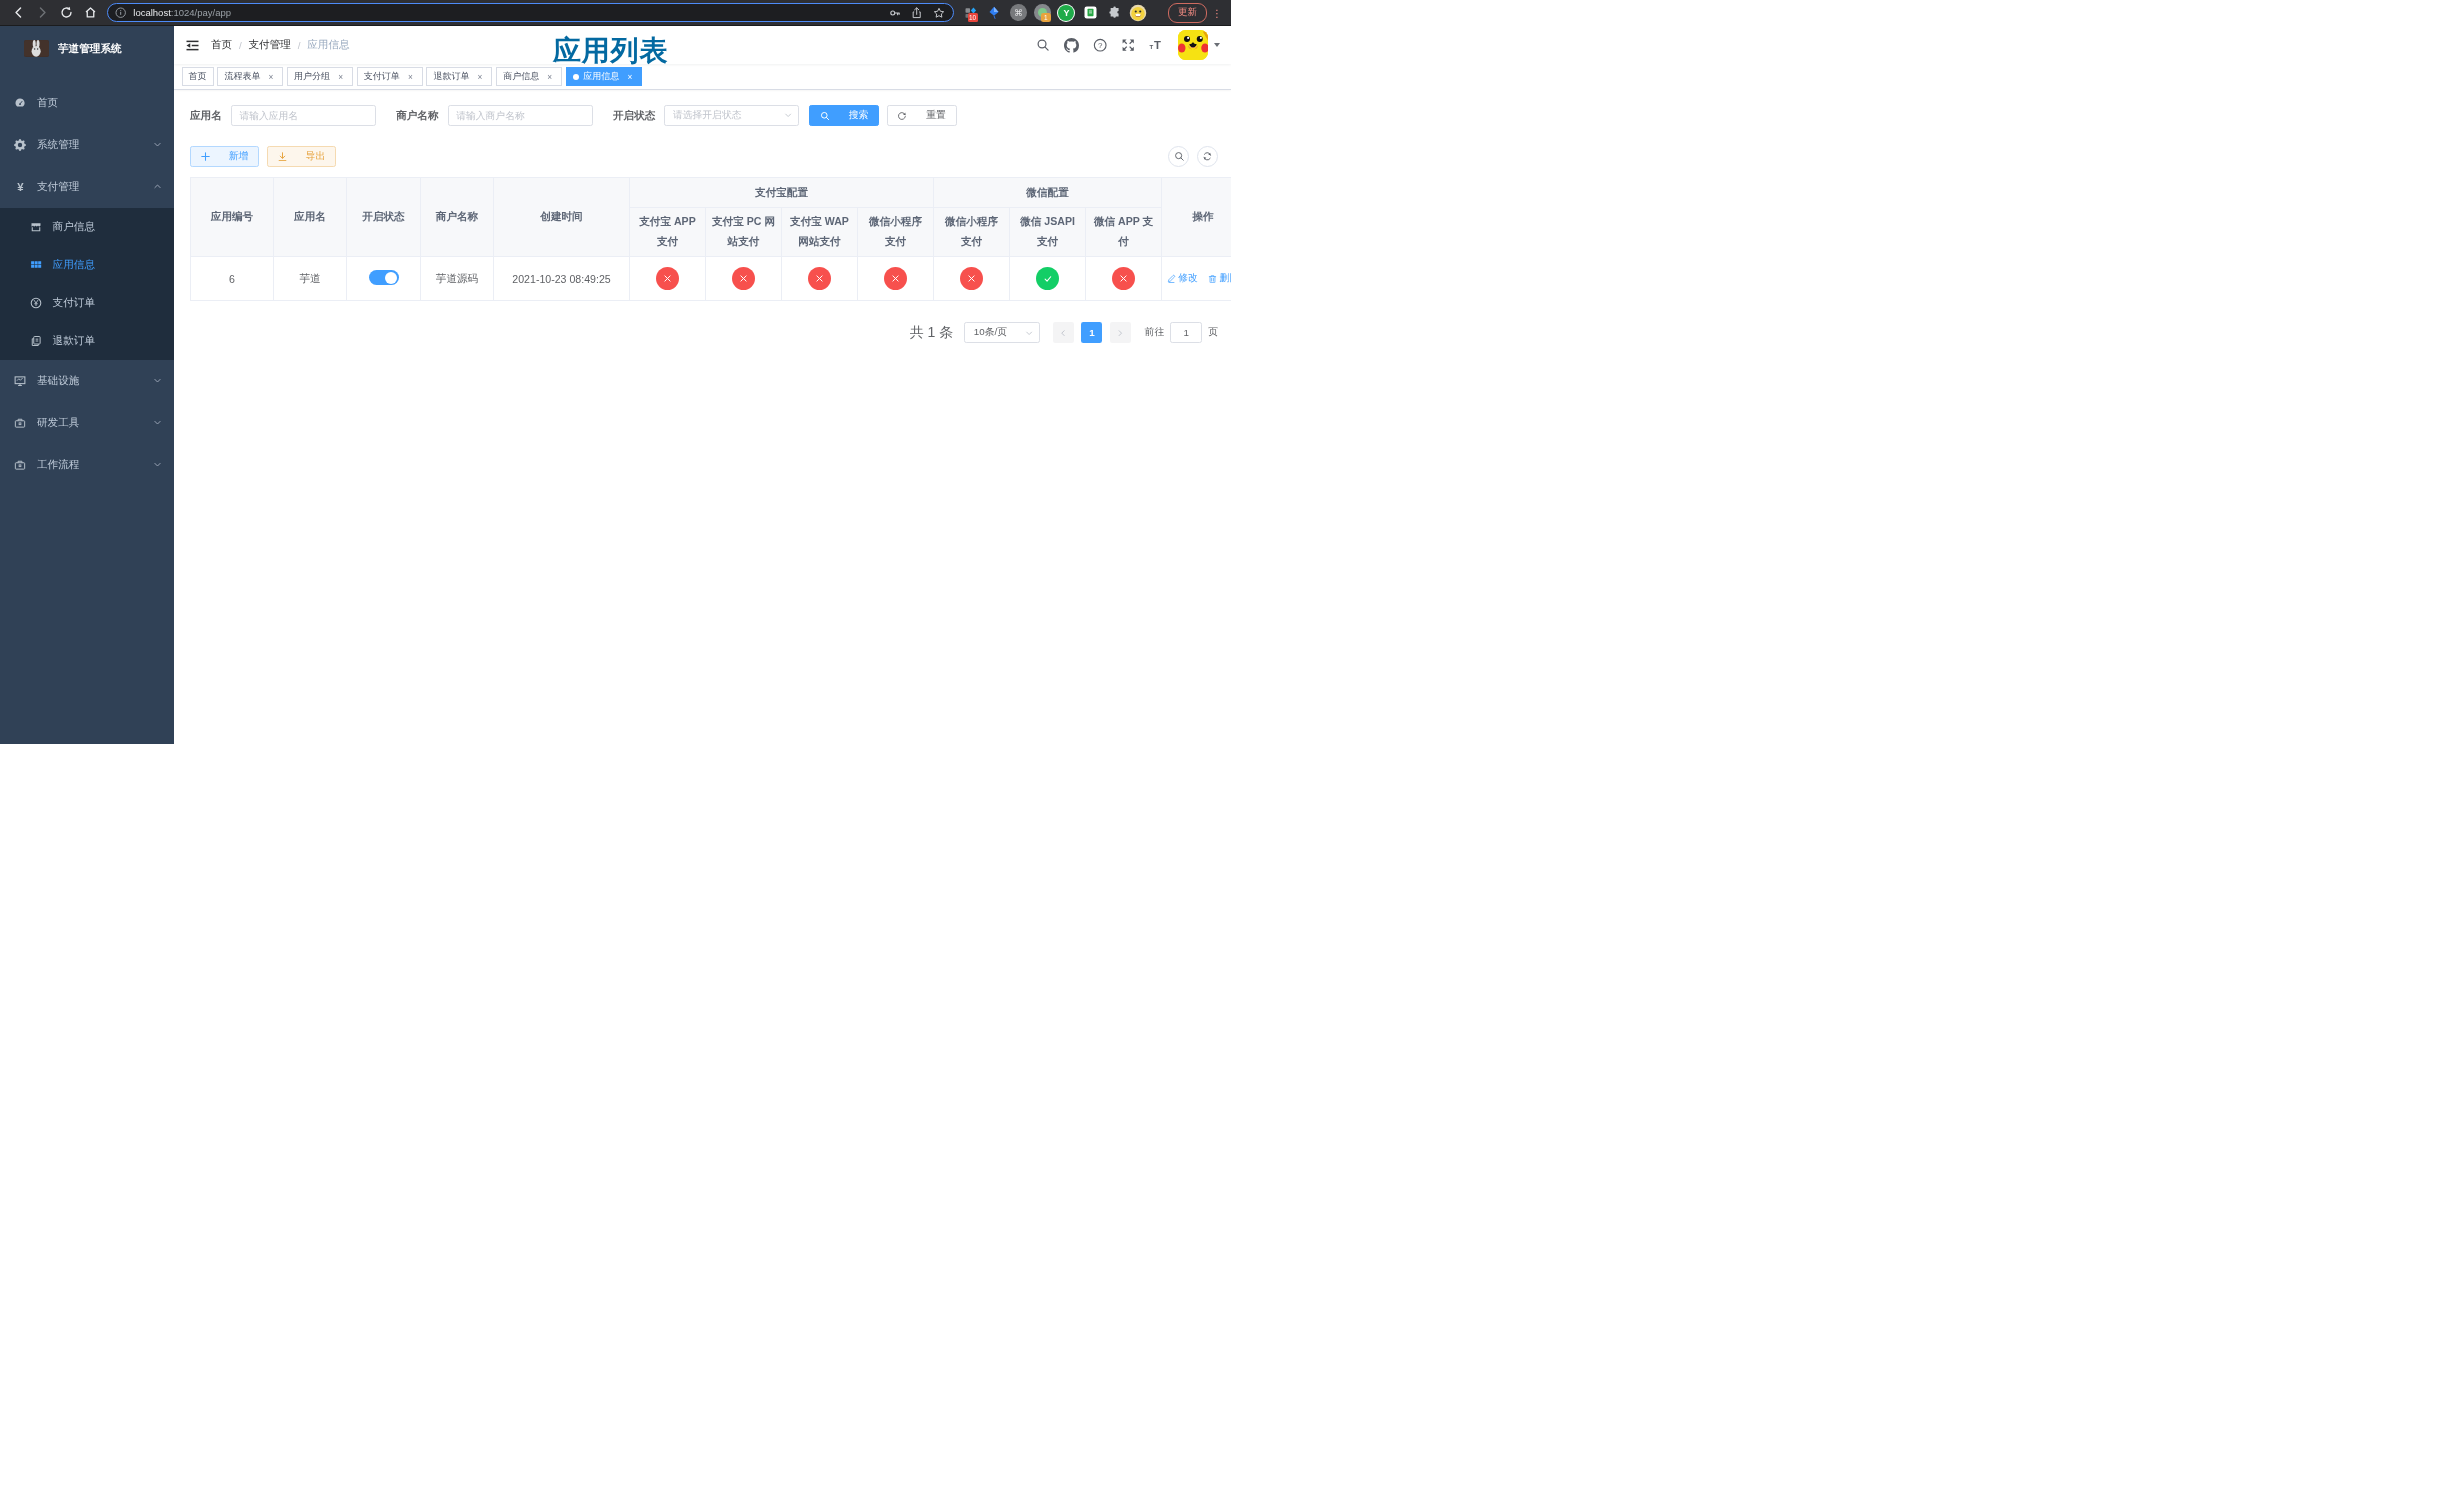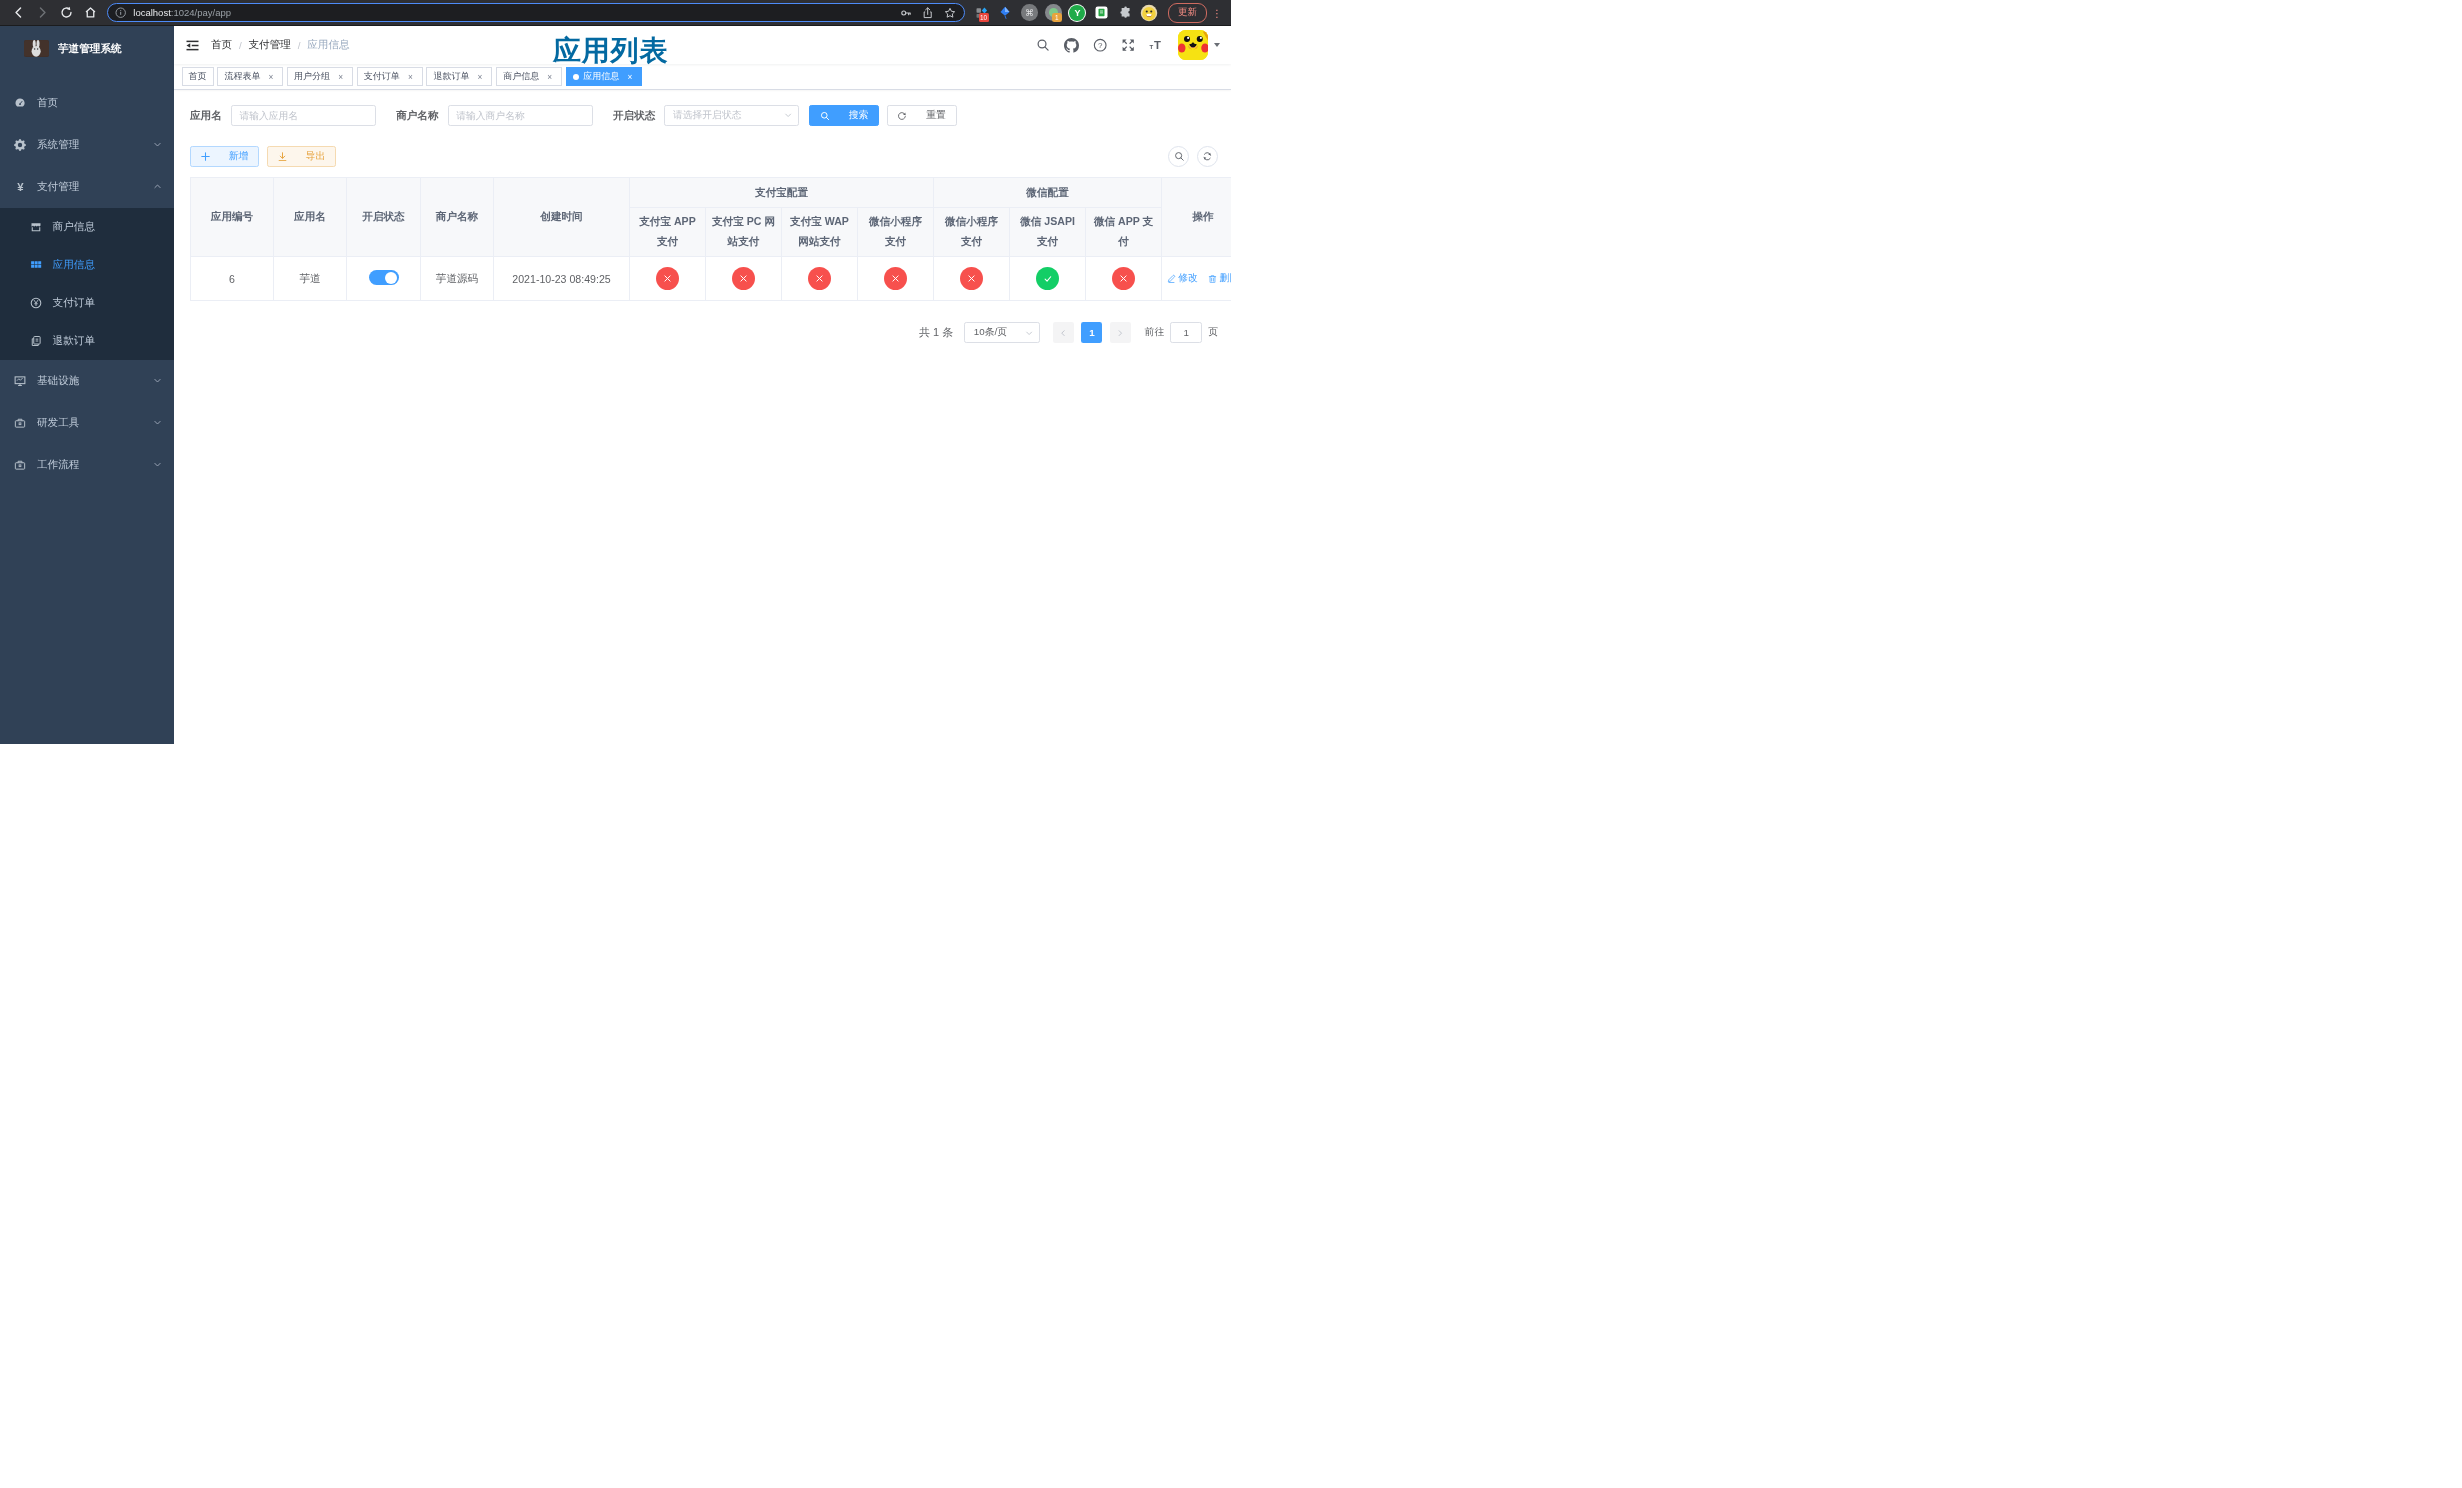--- a/index.html
+++ b/index.html
@@ -17,21 +17,21 @@
   .urltext { font-size:9.5px; color:#e8eaed; white-space:nowrap; overflow:hidden; }
   .urltext .dim { color:#9aa0a6; }
   .urlbar .spacer { flex:1; }
   .urlbar .right-ic { margin-left:10.6px; flex:none; }
   .extrow { display:flex; align-items:center; gap:3px; padding-right:6px; }
   .extbtn { width:21px; height:21px; display:flex; align-items:center; justify-content:center; position:relative; }
   .badge { position:absolute; min-width:9.8px; height:9px; border-radius:1.5px; font-size:6.4px; line-height:9px; color:#fff; text-align:center; padding:0 1.5px; }
   .badge.red { background:#e8453c; left:7.6px; bottom:0.8px; }
   .badge.orange { background:#e8a33d; border-radius:2.3px; left:9px; bottom:1.5px; color:#fff; }
   .circle-ext { width:16.7px; height:16.7px; border-radius:50%; display:flex; align-items:center; justify-content:center; }
-  .update-btn { height:20px; border:0.8px solid #cf6b60; border-radius:9px; color:#f28b82; font-size:9.5px; padding:0 9px; display:flex; align-items:center; margin-left:5px; background:transparent; }
+  .update-btn { height:20px; border:0.8px solid #cf6b60; border-radius:9px; color:#f28b82; font-size:9.5px; padding:0 9px; display:flex; align-items:center; margin-left:16px; background:transparent; }
   .dots { color:#f28b82; font-size:10.6px; letter-spacing:0; padding:0 3px 0 1.5px; }
 
   
   .app { flex:1; display:flex; min-height:0; }
 
   
   .sidebar { width:174px; background:#304156; flex:none; display:flex; flex-direction:column; overflow:hidden; }
   .logo-row { height:45px; display:flex; align-items:center; padding-left:24px; }
   .logo-img { width:25px; height:16.7px; border-radius:2.3px; background:#3a2c28; position:relative; overflow:hidden; flex:none; }
   .logo-title { color:#fff; font-size:10.6px; font-weight:700; margin-left:9px; white-space:nowrap; }
@@ -99,21 +99,21 @@
   .toggle { width:30px; height:15px; border-radius:7.6px; background:#409eff; position:relative; display:inline-block; cursor:pointer; }
   .toggle .knob { position:absolute; right:1.5px; top:1.5px; width:12px; height:12px; border-radius:50%; background:#fff; }
   .stat { width:23px; height:23px; border-radius:50%; display:inline-flex; align-items:center; justify-content:center; }
   .stat.no { background:#f7504d; }
   .stat.yes { background:#13ce66; }
   .op-link { color:#409eff; font-size:9.8px; cursor:pointer; display:inline-flex; align-items:center; gap:2.3px; white-space:nowrap; }
   .op-link + .op-link { margin-left:7.6px; }
 
   
   .pager { display:flex; align-items:center; justify-content:flex-end; margin-top:21px; gap:0; }
-  .pg-total { font-size:11px; color:#606266; margin-right:10.6px; }
+  .pg-total { font-size:14px; color:#606266; margin-right:10.6px; }
   .pg-select { width:76px; height:21px; border:0.8px solid #dcdfe6; border-radius:2.3px; display:flex; align-items:center; justify-content:space-between; padding:0 6px 0 9px; font-size:9.8px; color:#606266; background:#fff; cursor:pointer; margin-right:13px; }
   .pg-btn { width:21px; height:21px; background:#f4f4f5; border-radius:2.3px; display:flex; align-items:center; justify-content:center; color:#c0c4cc; font-size:10.6px; cursor:pointer; }
   .pg-page { width:21px; height:21px; background:#409eff; color:#fff; border-radius:2.3px; display:flex; align-items:center; justify-content:center; font-size:9.8px; font-weight:700; margin:0 7.6px; cursor:pointer; }
   .pg-goto { display:flex; align-items:center; font-size:9.8px; color:#606266; margin-left:13.6px; gap:6px; }
   .pg-input { width:32px; height:21px; border:0.8px solid #dcdfe6; border-radius:2.3px; text-align:center; font-size:9.8px; color:#606266; outline:none; font-family:inherit; }
 </style>
 </head>
 <body>
 
 <div class="page">

